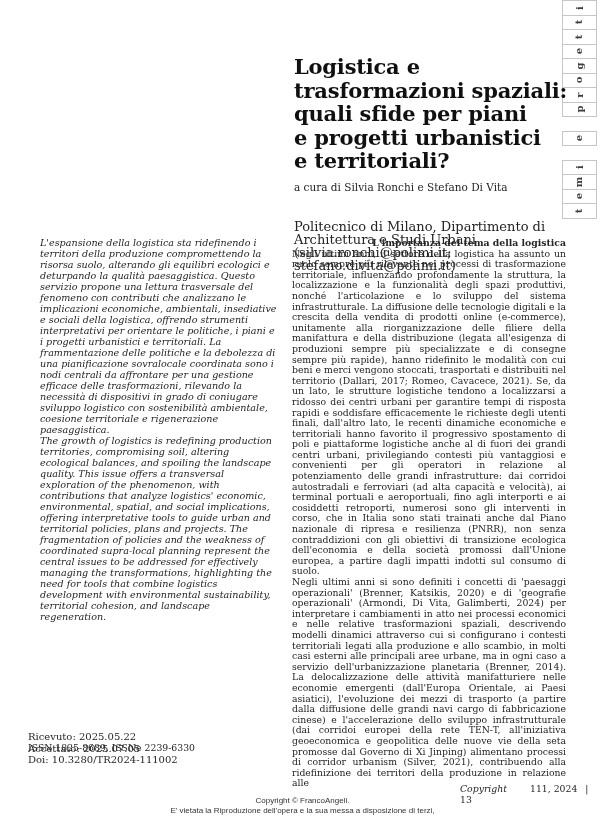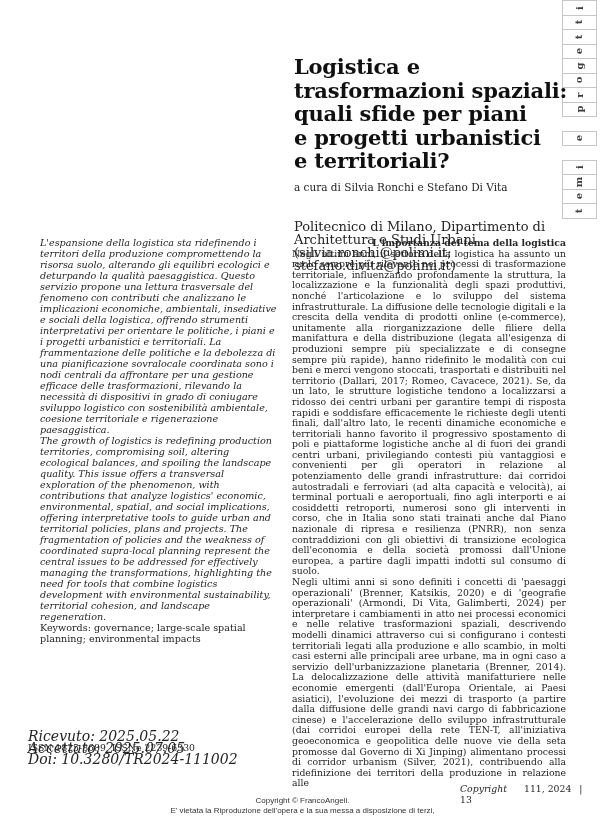--- a/index.html
+++ b/index.html
@@ -38,42 +38,42 @@
   }
 
   
   .leftcol{left:40px;top:237px;width:237px;font-size:9.6px;line-height:11px;color:#242424;}
   .leftcol p{margin:0;}
   .abstract-it{font-style:italic;}
   .kw{font-style:normal;}
   .en-heading{font-weight:700;white-space:pre-line;margin-top:22px !important;}
   .abstract-en{font-style:italic;}
 
-  .meta{left:28px;top:731px;font-size:14px;line-height:11.5px;color:#242424;font-style:italic;}
+  .meta{left:28px;top:731px;font-size:10px;line-height:11.5px;color:#242424;}
   .meta div{margin:0;}
 
   
   .rightcol{
     left:292px;top:238px;width:274px;
     font-size:9.3px;line-height:10.6px;text-align:justify;color:#242424;
   }
   .rightcol .sec-h{font-weight:700;text-align:right;margin:0;}
   .rightcol p{margin:0;}
 
   
   .issn{left:28px;top:742px;font-size:9.3px;color:#242424;}
   .copyright{
     left:115px;top:772px;width:375px;text-align:center;
     font-family:"Liberation Sans", sans-serif;
     font-size:8px;line-height:10px;color:#333;white-space:pre-line;margin-top:24px;
   }
   .journal-ref{left:460px;top:783px;font-size:9.3px;color:#242424;}
   .journal-ref .jname{font-style:italic;}
   .journal-ref .jsep{margin:0 5px;}
-  .journal-ref .jissue{margin-left:14px;}
+  .journal-ref .jissue{margin-left:20px;}
 </style>
 </head>
 <body>
 
 <div class="abs strip">
   <div class="cell">
       <span>i</span>
     </div>
   <div class="cell">
       <span>t</span>
@@ -120,21 +120,20 @@
 quali sfide per piani
 e progetti urbanistici
 e territoriali?</h1>
 <div class="abs byline">a cura di Silvia Ronchi e Stefano Di Vita</div>
 <div class="abs affiliation">Politecnico di Milano, Dipartimento di Architettura e Studi Urbani
 (silvia.ronchi@polimi.it; stefano.divita@polimi.it)</div>
 
 <div class="abs leftcol">
   <p class="abstract-it">L'espansione della logistica sta ridefinendo i territori della produzione compromettendo la risorsa suolo, alterando gli equilibri ecologici e deturpando la qualità paesaggistica. Questo servizio propone una lettura trasversale del fenomeno con contributi che analizzano le implicazioni economiche, ambientali, insediative e sociali della logistica, offrendo strumenti interpretativi per orientare le politiche, i piani e i progetti urbanistici e territoriali. La frammentazione delle politiche e la debolezza di una pianificazione sovralocale coordinata sono i nodi centrali da affrontare per una gestione efficace delle trasformazioni, rilevando la necessità di dispositivi in grado di coniugare sviluppo logistico con sostenibilità ambientale, coesione territoriale e rigenerazione paesaggistica.</p>
   <p class="abstract-en">The growth of logistics is redefining production territories, compromising soil, altering ecological balances, and spoiling the landscape quality. This issue offers a transversal exploration of the phenomenon, with contributions that analyze logistics' economic, environmental, spatial, and social implications, offering interpretative tools to guide urban and territorial policies, plans and projects. The fragmentation of policies and the weakness of coordinated supra-local planning represent the central issues to be addressed for effectively managing the transformations, highlighting the need for tools that combine logistics development with environmental sustainability, territorial cohesion, and landscape regeneration.</p>
-  <p class="kw">Keywords: governance; large-scale spatial planning; environmental impacts</p>
 </div>
 
 <div class="abs meta">
   <div>Ricevuto: 2025.05.22</div>
   <div>Accettato: 2025.07.05</div>
   <div>Doi: 10.3280/TR2024-111002</div>
 </div>
 
 <div class="abs rightcol">
   <p class="sec-h">L'importanza del tema della logistica</p>

